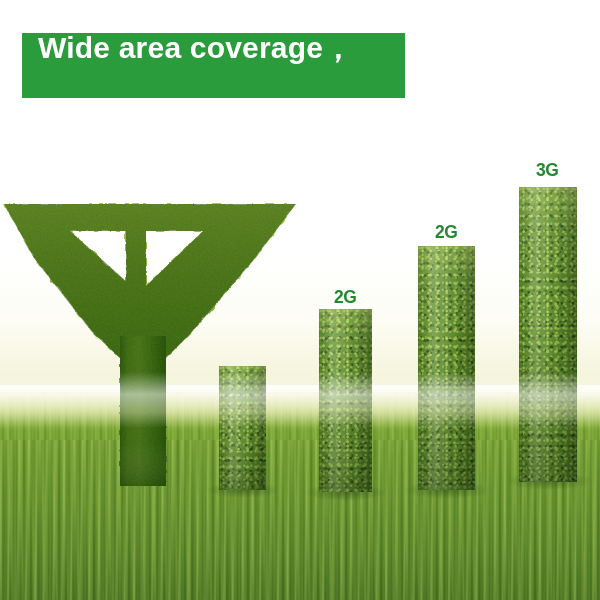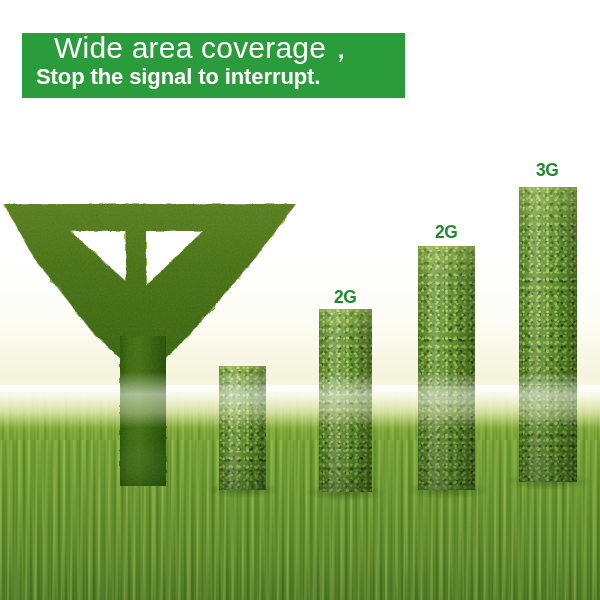--- a/index.html
+++ b/index.html
@@ -133,26 +133,26 @@
     left: 22px;
     top: 33px;
     width: 383px;
     height: 65px;
     background: #2a9c3c;
     padding: 0;
     box-sizing: border-box;
   }
   .banner-title {
     position: absolute;
-    left: 32px;
+    left: 16px;
     top: -4px;
     color: #ffffff;
     font-size: 30px;
     line-height: 38px;
-    font-weight: 400;
+    font-weight: 700;
     letter-spacing: 0.2px;
     white-space: nowrap;
   }
   .banner-sub {
     position: absolute;
     left: 14px;
     top: 29px;
     color: #ffffff;
     font-size: 22px;
     line-height: 30px;
@@ -372,16 +372,15 @@
     <div class="cyl-shade"></div>
     <div class="v-shade"></div>
     <div class="leaf-edge"></div>
   </div>
   <div class="bar-label" style="left:536px; top:160px;">3G</div>
 
   <div class="ground-mist"></div>
 
   <div class="banner">
     <div class="banner-title">Wide area coverage，</div>
-    <div class="banner-sub">Stop the signal to interrupt.</div>
   </div>
 
 </div>
 
 </body></html>

